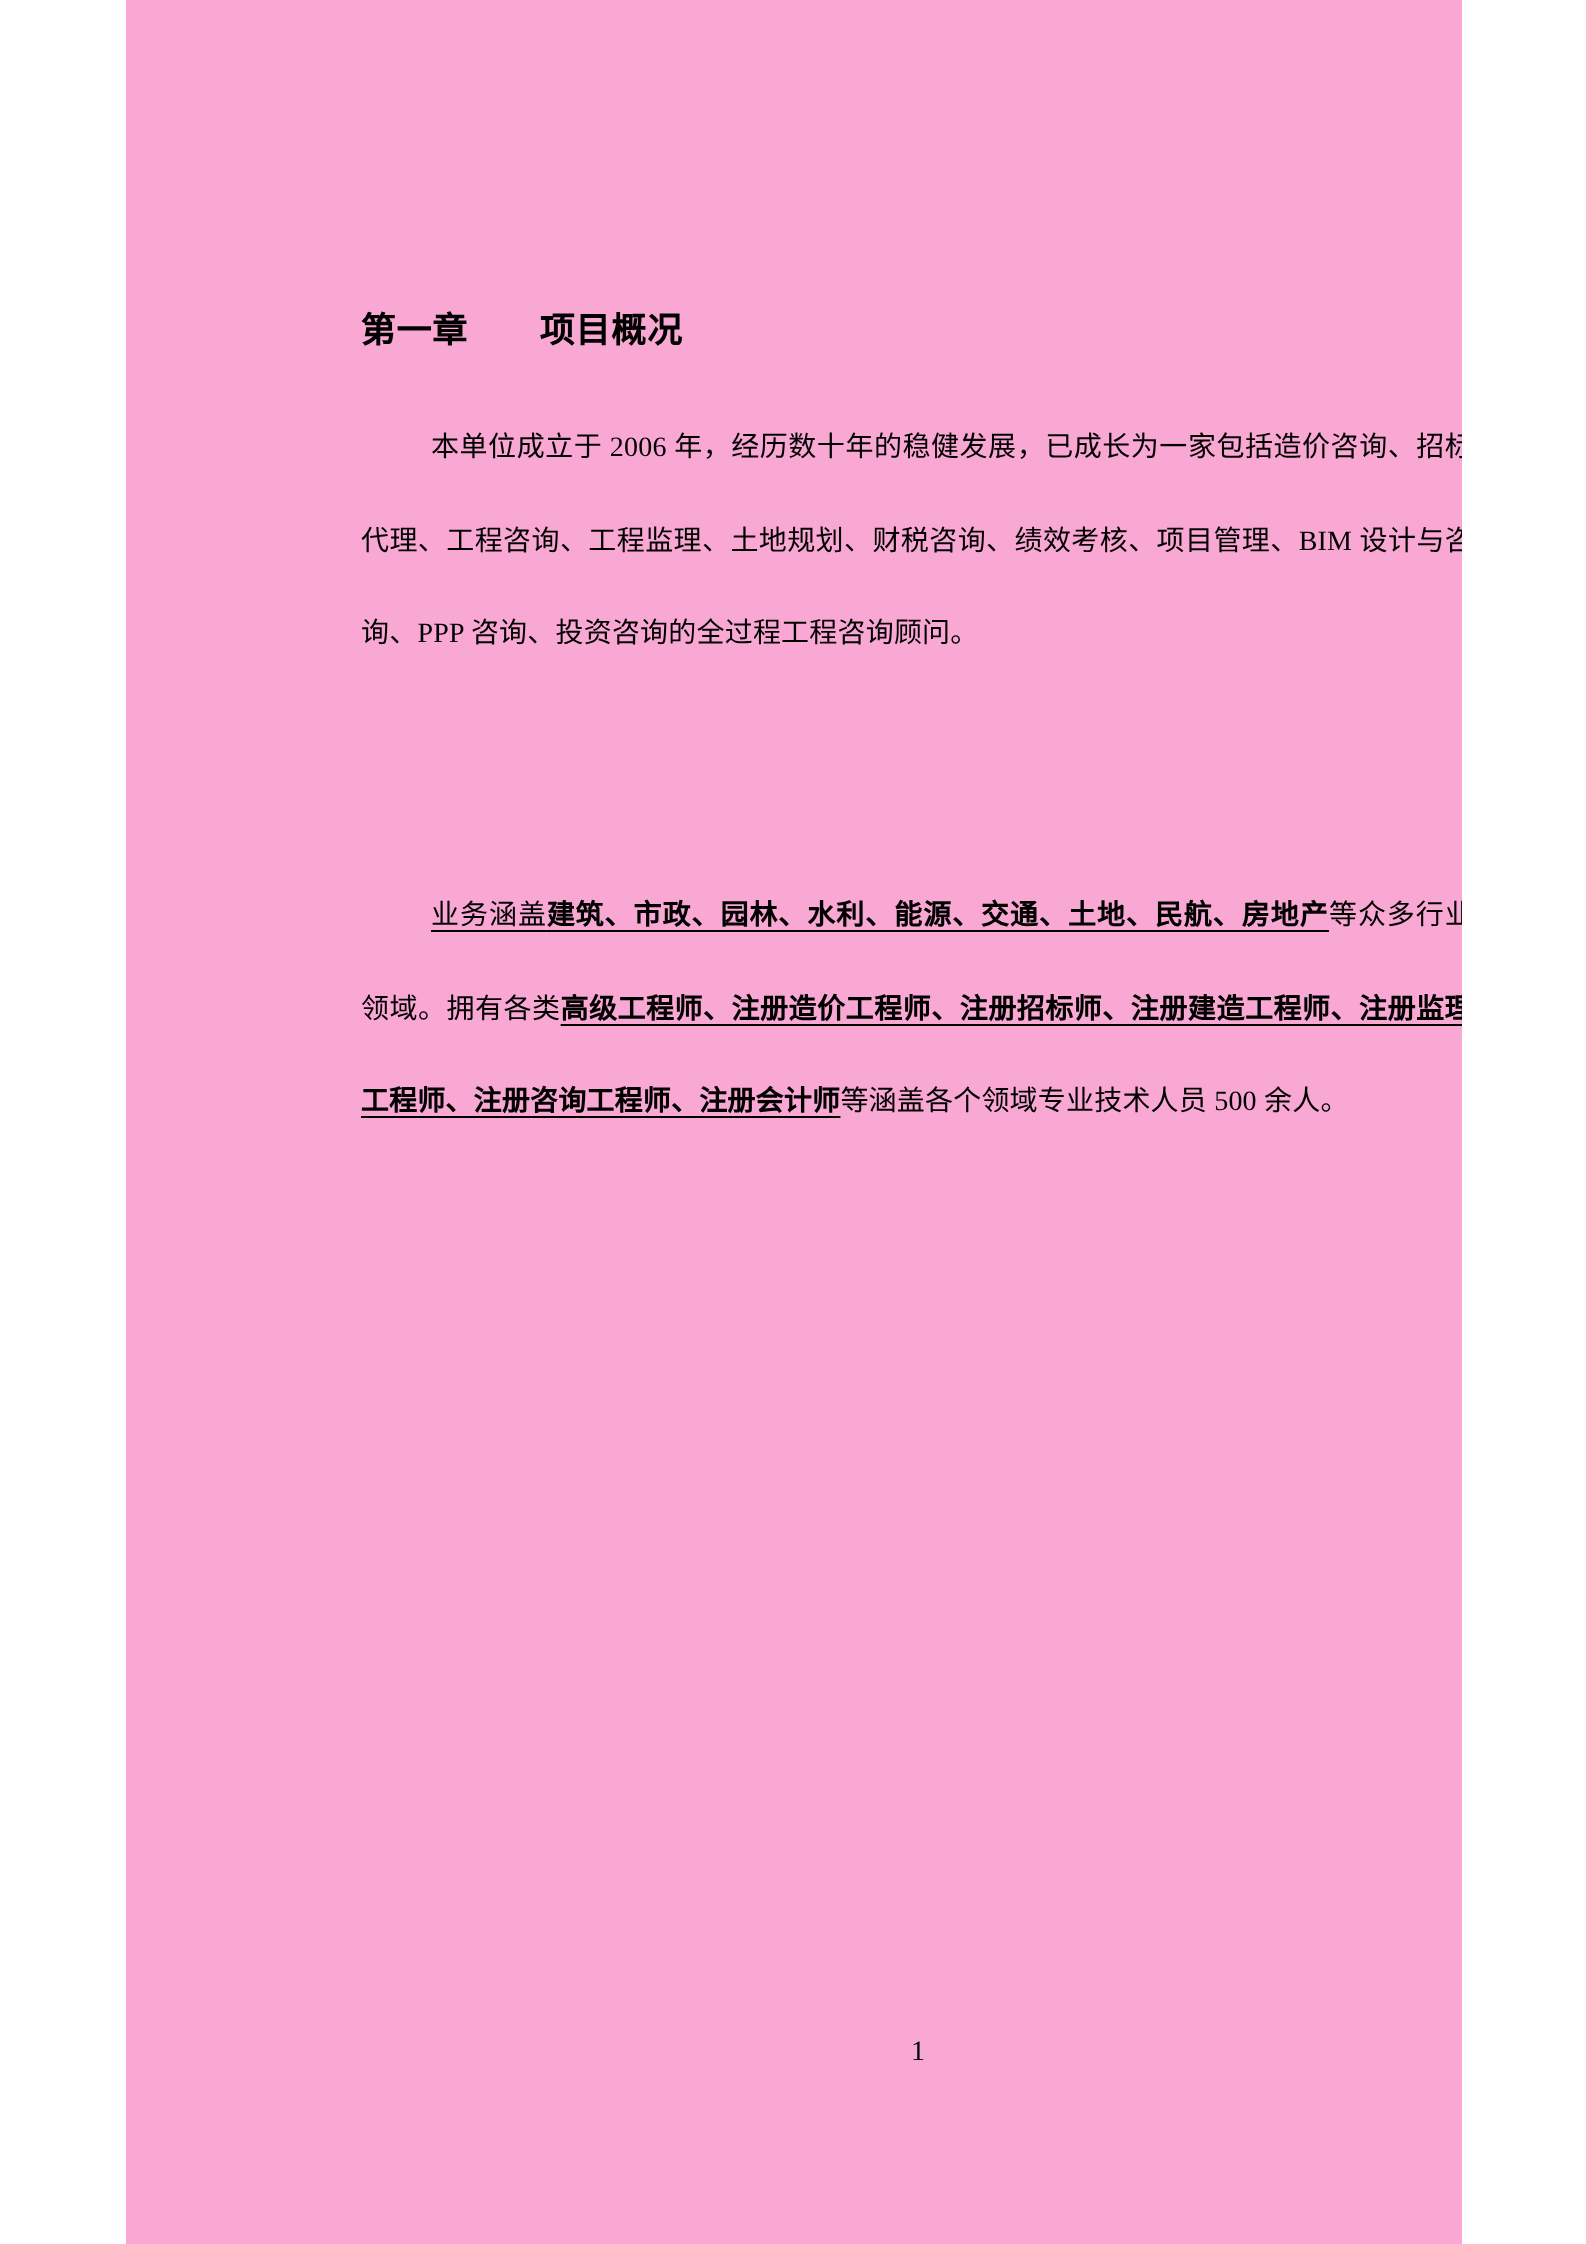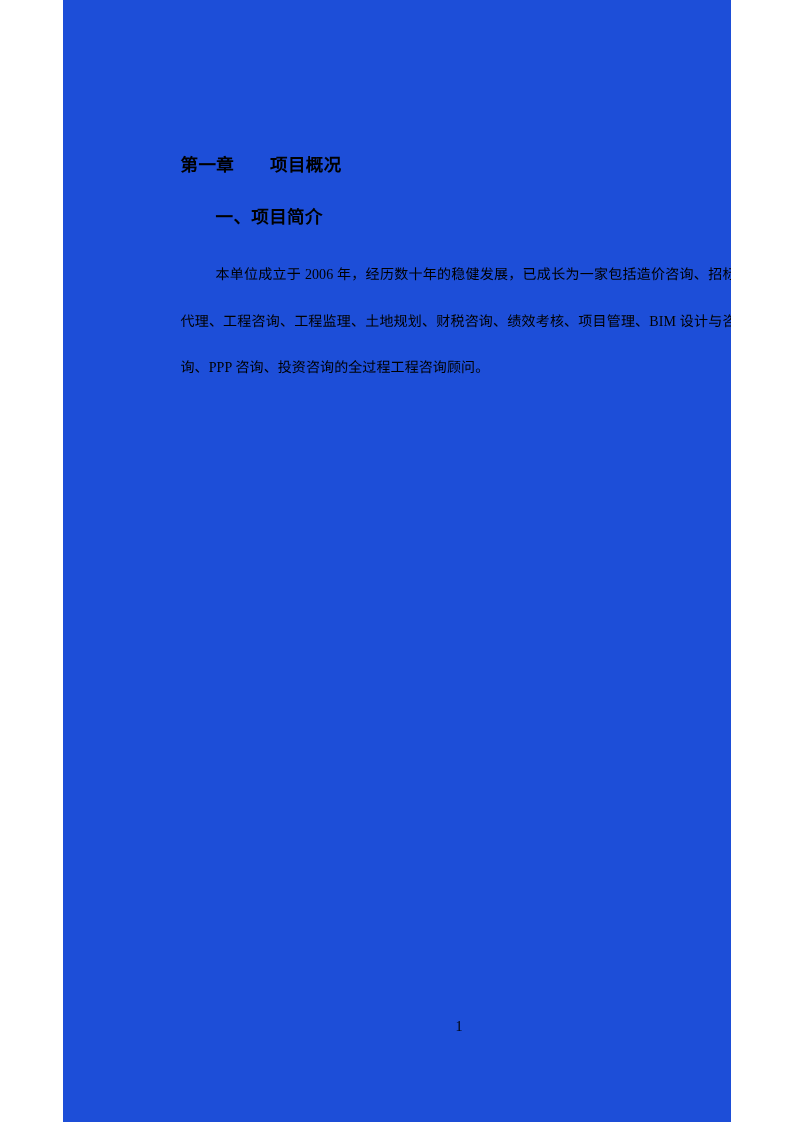--- a/index.html
+++ b/index.html
@@ -9,21 +9,21 @@
     background: #ffffff;
   }
   body {
     font-family: "Liberation Serif", "DejaVu Serif", serif;
     color: #000000;
   }
   .page {
     position: relative;
     width: 668px;
     height: 1122px;
-    background: #1d4ed8;
+    background: #f9a8d4;
     margin: 0 auto;
     overflow: hidden;
     box-sizing: border-box;
   }
   .content {
     position: absolute;
     left: 118px;
     top: 150px;
     width: 556px;
   }
@@ -94,26 +94,26 @@
 </style>
 </head>
 <body>
 
 <div class="page">
 
   <div class="content">
 
     <h1 class="chapter-heading">第一章  项目概况</h1>
 
-    <h2 class="section-heading">一、项目简介</h2>
 
     <p class="para">本单位成立于 2006 年，经历数十年的稳健发展，已成长为一家包括造价咨询、招标代理、工程咨询、工程监理、土地规划、财税咨询、绩效考核、项目管理、BIM 设计与咨询、PPP 咨询、投资咨询的全过程工程咨询顾问。</p>
 
 
     <div class="spacer-line"></div>
     <div class="spacer-line-half"></div>
 
+    <p class="para"><span class="u">业务涵盖</span><span class="bu">建筑、市政、园林、水利、能源、交通、土地、民航、房地产</span><span>等众多行业领域。拥有各类</span><span class="bu">高级工程师、注册造价工程师、注册招标师、注册建造工程师、注册监理工程师、注册咨询工程师、注册会计师</span><span>等涵盖各个领域专业技术人员 500 余人。</span></p>
 
   </div>
 
   <div class="page-number">1</div>
 
 </div>
 
 </body></html>

